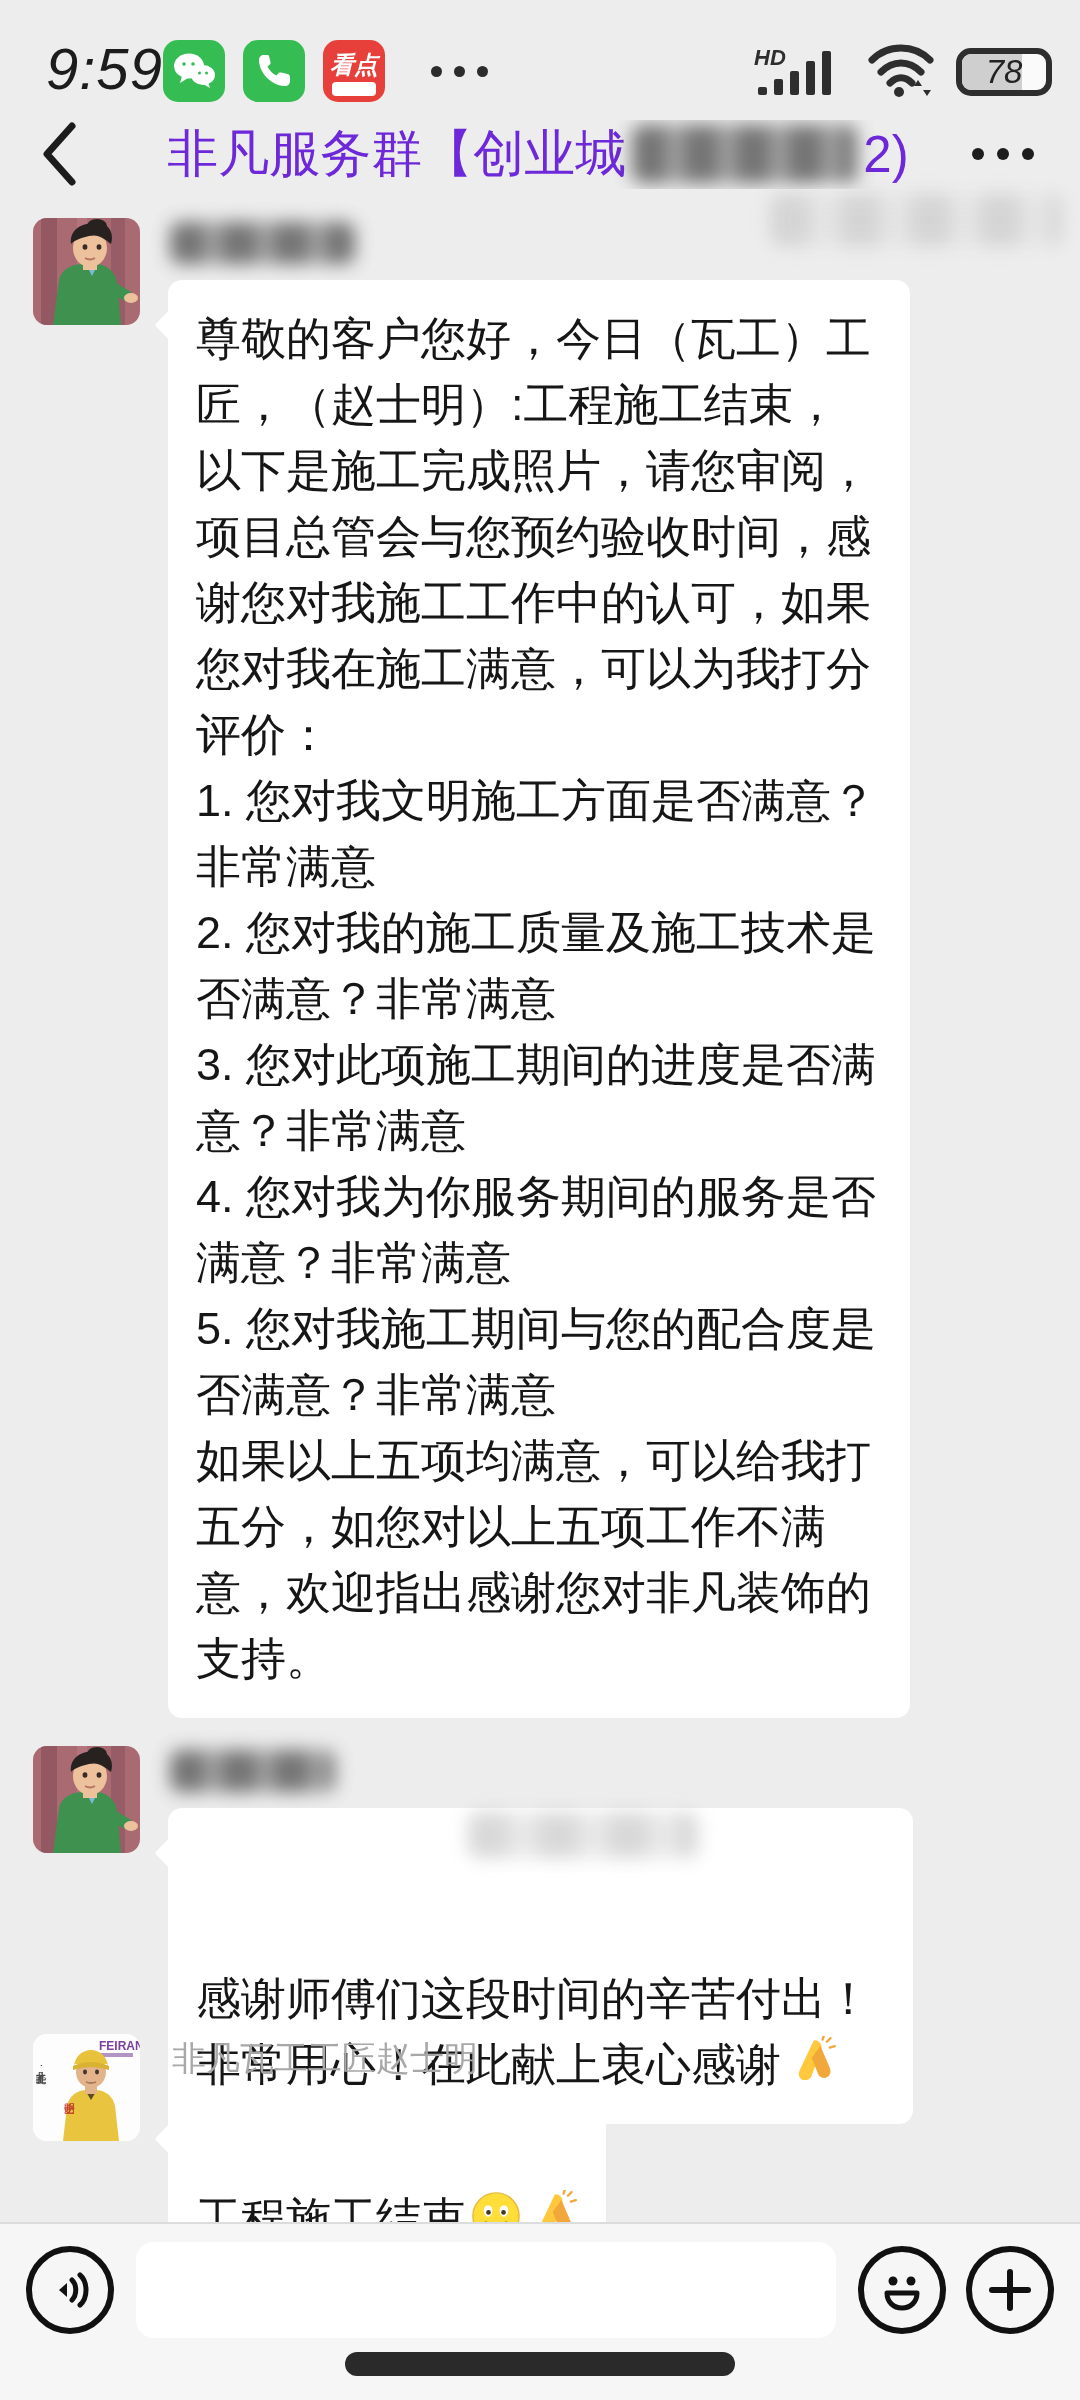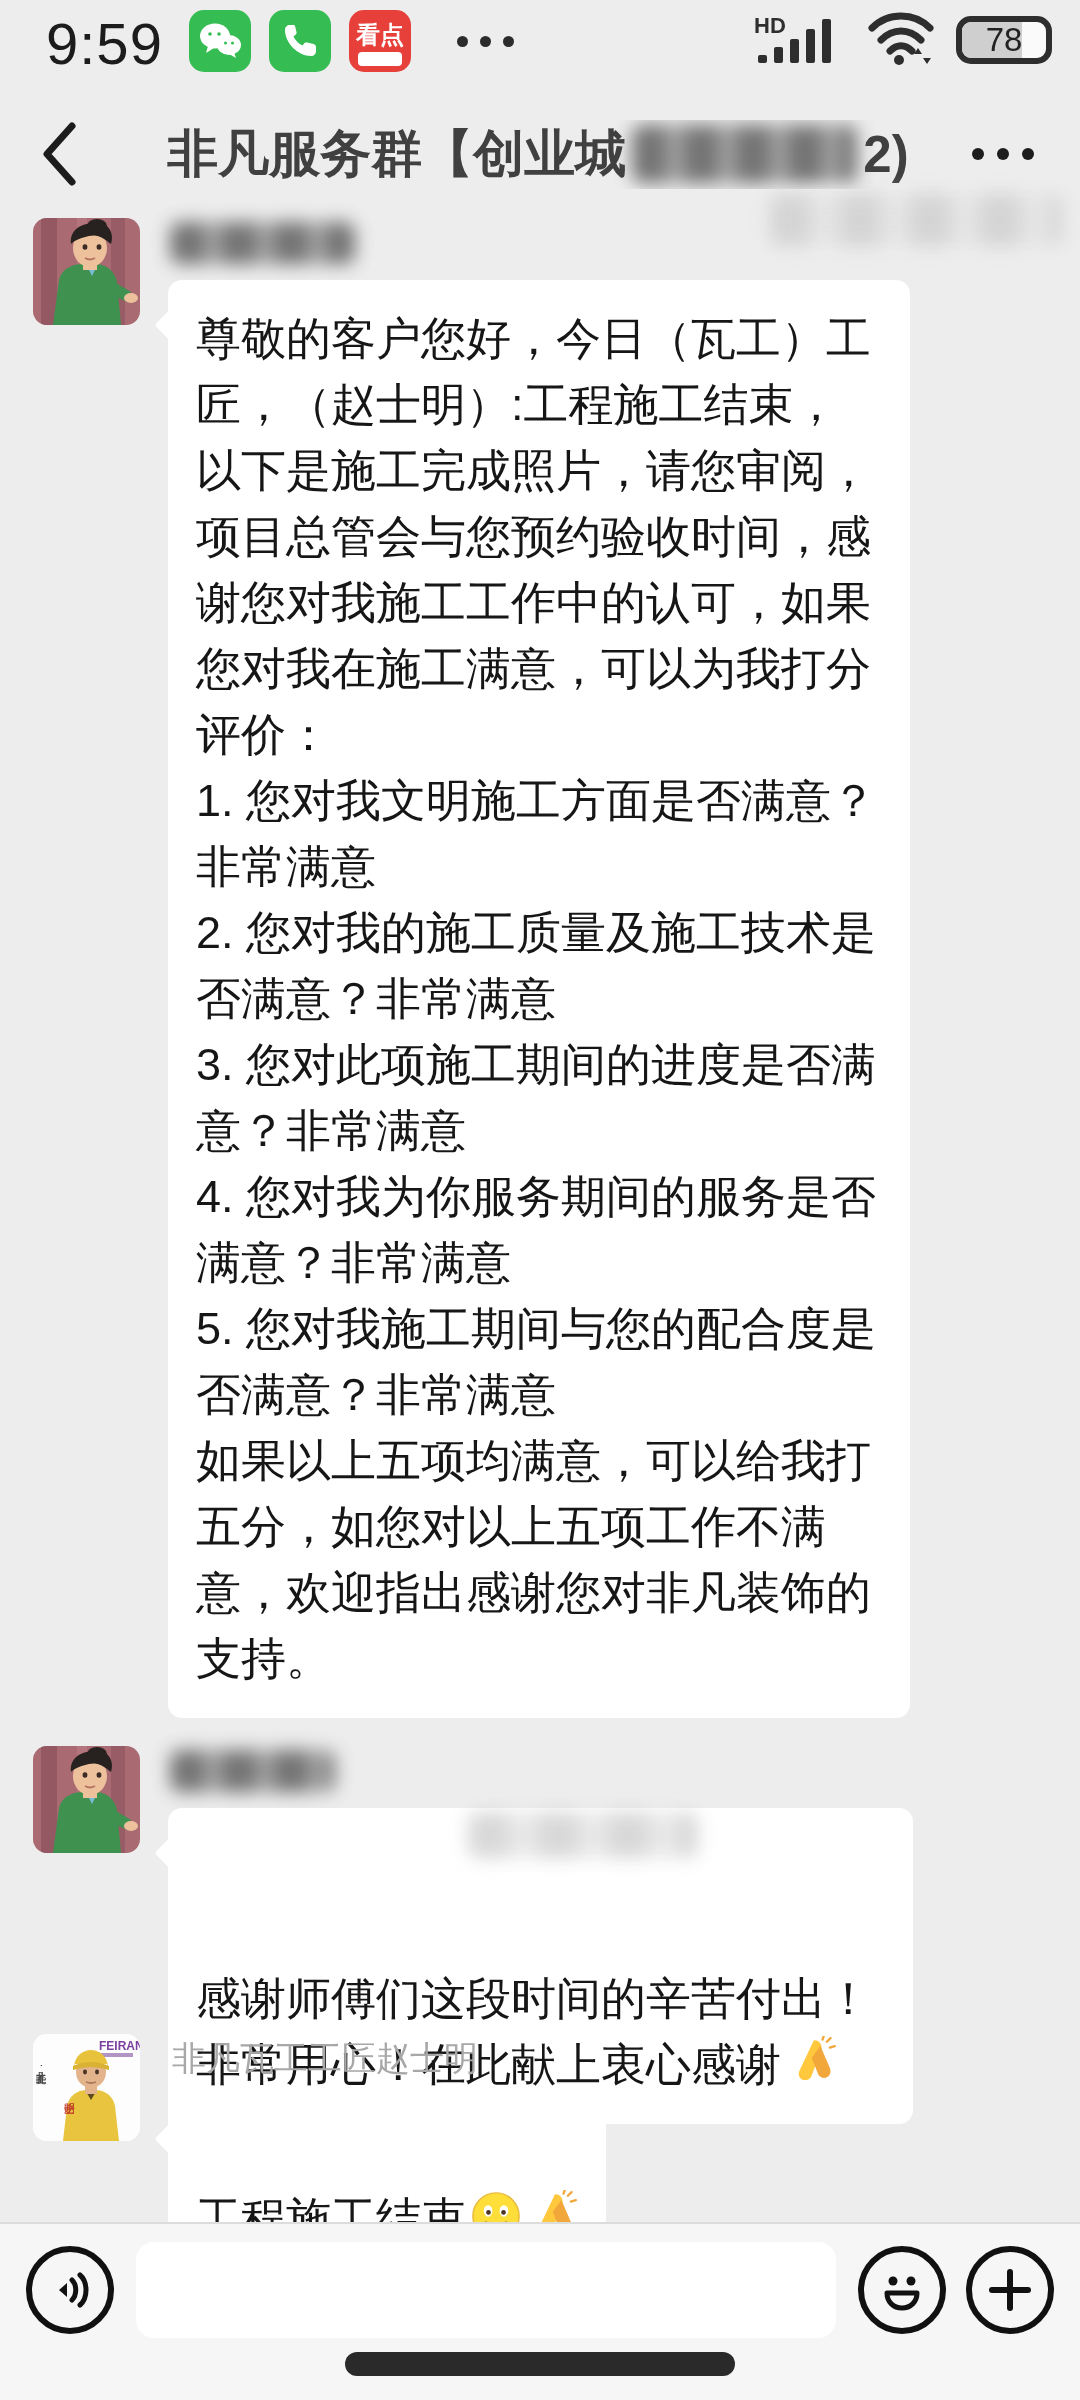--- a/index.html
+++ b/index.html
@@ -2,44 +2,44 @@
 <html><head>
 <meta charset="utf-8">
 <style>
   * { margin:0; padding:0; box-sizing:border-box; }
   html,body { width:1080px; height:2400px; }
   body { font-family:"Liberation Sans","DejaVu Sans",sans-serif; background:#ededed; }
   .screen { position:relative; width:1080px; height:2400px; background:#ededed; overflow:hidden; }
 
   
   .status-bar { position:absolute; top:0; left:0; width:1080px; height:102px;
-    display:flex; align-items:flex-start; padding:10px 34px 0 46px; }
+    display:flex; align-items:flex-end; padding:10px 34px 0 46px;font-style:italic; }
   .sb-time { font-size:58px; font-weight:500; color:#1c1c1c; letter-spacing:1px; }
-  .sb-apps { display:flex; align-items:center; gap:18px; margin-left:26px; }
+  .sb-apps { display:flex; align-items:center; gap:18px; }
   .app-chip { width:62px; height:62px; border-radius:15px; display:flex; align-items:center;
     justify-content:center; position:relative; overflow:hidden; }
   .chip-green { background:#35bd53; }
   .chip-red { background:#e73f3a; flex-direction:column; }
   .kandian-txt { color:#fff; font-size:24px; font-weight:700; line-height:26px; margin-top:6px; }
   .kandian-band { width:44px; height:14px; background:#fff; border-radius:4px; margin-top:4px; }
   .sb-dots { display:flex; gap:12px; margin-left:28px; }
   .sb-dots i { width:11px; height:11px; border-radius:50%; background:#2c2c2c; }
   .sb-right { margin-left:auto; display:flex; align-items:center; gap:20px; }
   .battery { position:relative; width:96px; height:48px; border:6px solid #2e2e2e; border-radius:15px;
     display:flex; align-items:center; justify-content:center; background:#fafafa; overflow:hidden; }
   .battery .fill { position:absolute; left:0; top:0; bottom:0; width:72%; background:#cfcfcf; }
   .battery .pct { position:relative; font-size:33px; font-weight:500; color:#222; }
   .battery-nub { width:8px; height:20px; background:#2e2e2e; border-radius:0 4px 4px 0; margin-left:-14px; }
 
   
   .nav-bar { position:absolute; top:102px; left:0; width:1080px; height:104px;
     display:flex; align-items:center; padding:0 40px; }
   .nav-back { width:70px; height:80px; display:flex; align-items:center; cursor:pointer; }
   .nav-title { flex:1; display:flex; align-items:center; justify-content:center; overflow:hidden;
-    font-size:51px; font-weight:700; color:#404040; white-space:nowrap; }
+    font-size:51px; font-weight:400; color:#6d28d9; white-space:nowrap; }
   .nav-more { display:flex; gap:13px; padding:20px 6px; cursor:pointer; }
   .nav-more i { width:12px; height:12px; border-radius:50%; background:#1d1d1d; }
 
   
   .smudge { filter:blur(9px); border-radius:10px; }
   .smudge-dark { background:repeating-linear-gradient(90deg,#4c4c4c 0 34px,#8a8a8a 34px 52px); opacity:.75; }
   .smudge-light { background:repeating-linear-gradient(90deg,#cfcfcf 0 40px,#e3e3e3 40px 70px); opacity:.8; }
   .title-smudge { width:225px; height:58px; margin:0 6px; flex:none; }
 
   

